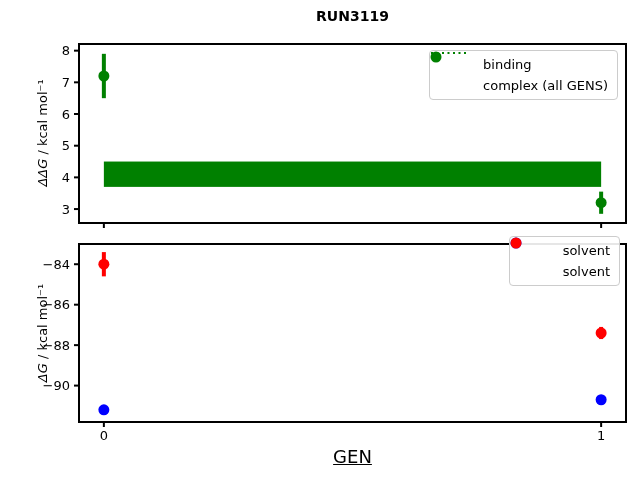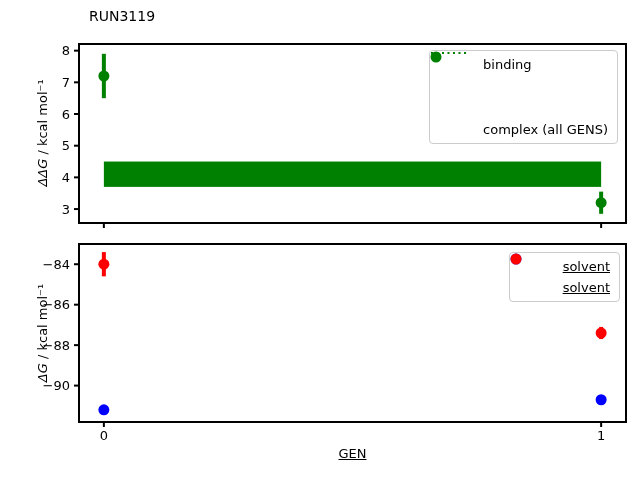--- a/index.html
+++ b/index.html
@@ -1,32 +1,32 @@
 <!DOCTYPE html>
 <html><head>
 <meta charset="utf-8">
 <style>
   html,body{margin:0;padding:0;background:#ffffff;}
   .figure{position:relative;width:640px;height:480px;background:#ffffff;
           font-family:"DejaVu Sans",sans-serif;color:#000;overflow:hidden;}
-  .fig-title{position:absolute;left:89px;top:8px;width:547px;text-align:left;
-             font-size:14px;font-weight:normal;}
+  .fig-title{position:absolute;left:79px;top:8px;width:547px;text-align:center;
+             font-size:14px;font-weight:bold;}
   svg{position:absolute;left:0;top:0;}
   svg text{font-family:"DejaVu Sans",sans-serif;}
   .ylabel{position:absolute;left:42px;white-space:nowrap;font-size:13px;
           transform:translate(-50%,-50%) rotate(-90deg);}
   .ylabel .math{font-style:italic;}
-  .xlabel{position:absolute;left:79px;top:446px;width:547px;text-align:center;font-size:13px;text-decoration:underline;}
+  .xlabel{position:absolute;left:79px;top:446px;width:547px;text-align:center;font-size:18px;text-decoration:underline;}
   .legend{position:absolute;background:rgba(255,255,255,0.9);border:1px solid #cccccc;
           border-radius:4px;padding:3px 9px 3px 7px;display:flex;flex-direction:column;}
   .legend-row{display:flex;align-items:center;height:21px;}
   .legend-key{width:37px;display:flex;justify-content:center;align-items:center;margin-right:9px;flex:0 0 37px;}
   .legend-label{font-size:13px;white-space:nowrap;}
-  #legend-top{right:22px;top:50px;gap:44px;}
-  #legend-bottom{right:20px;top:252px;text-decoration:underline;}
+  #legend-top{right:22px;top:50px;}
+  #legend-bottom{right:20px;top:236px;}
 </style>
 </head>
 <body>
 
 <div class="figure">
 
   <div class="fig-title">RUN3119</div>
 
   <svg id="chart" width="640" height="480">
     <g id="axes-0">

